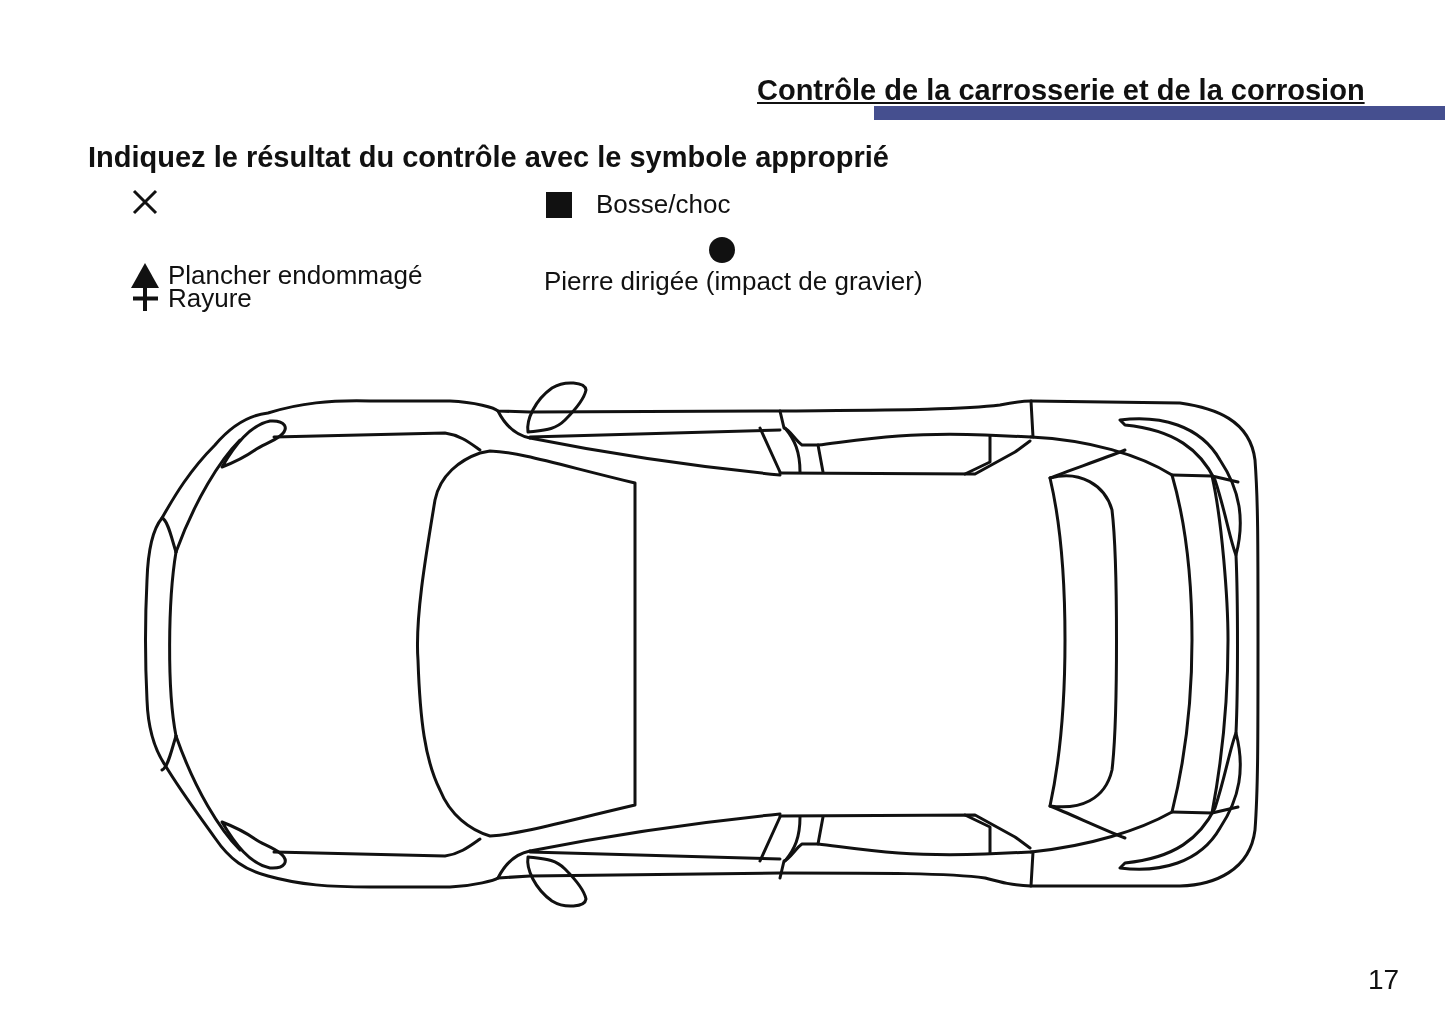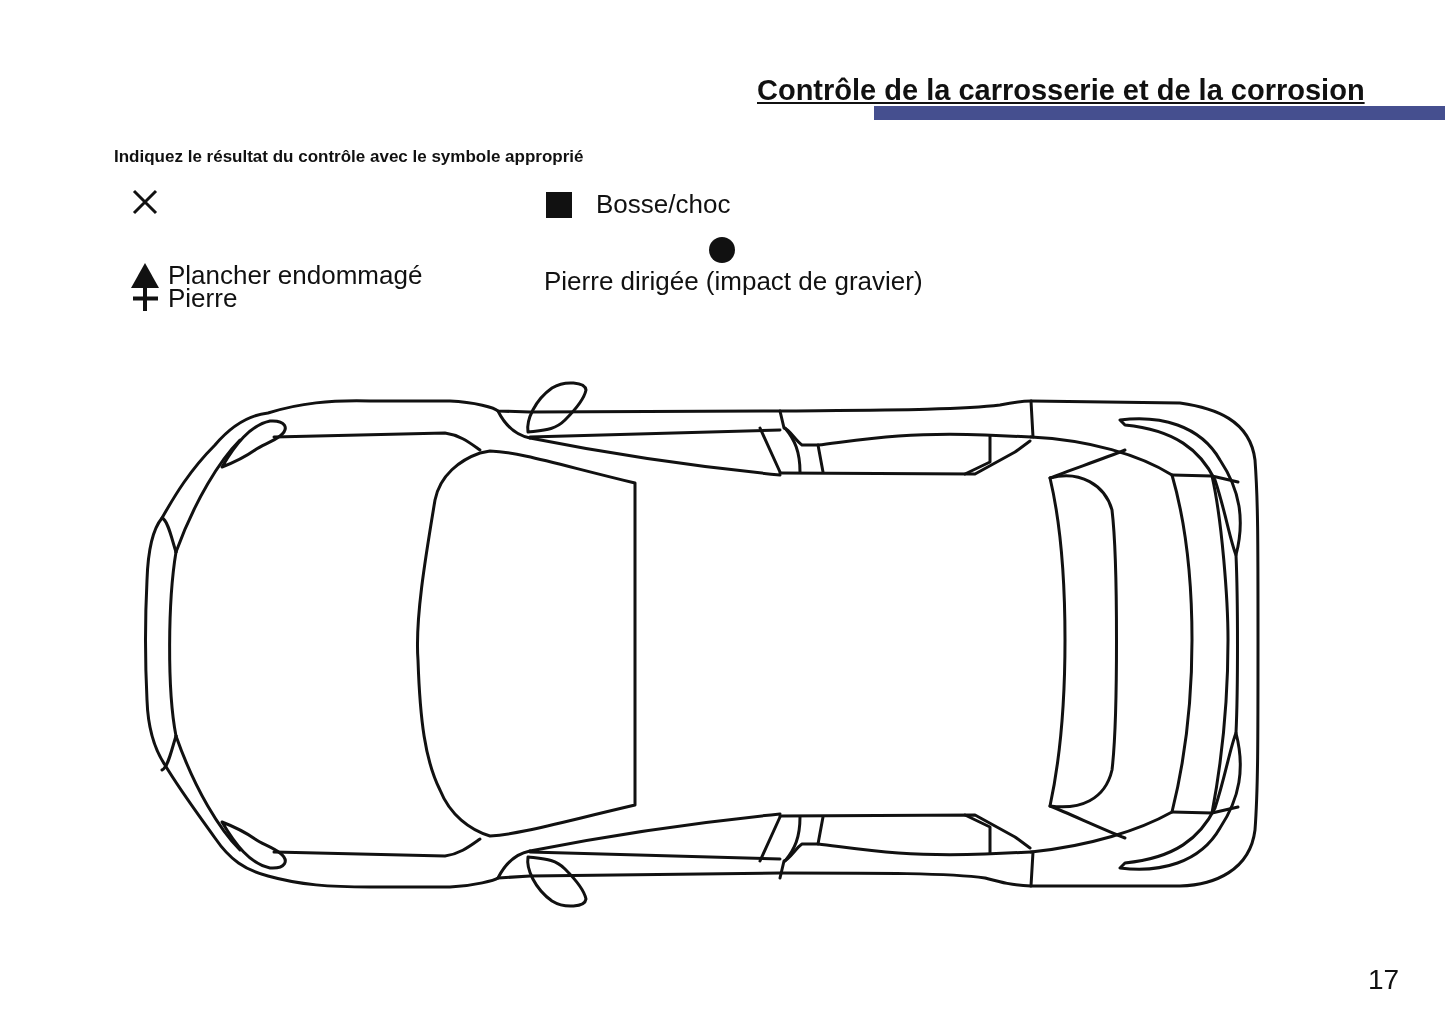--- a/index.html
+++ b/index.html
@@ -12,21 +12,21 @@
       font-size: 29px; font-weight: bold; letter-spacing: 0px; white-space: nowrap;
       line-height: 36px;
       text-decoration: underline;
     }
     .title-bar {
       position: absolute; left: 874px; top: 106px; width: 571px; height: 14px;
       background: #454f8f;
     }
     .instruction {
       position: absolute; left: 88px; top: 142px;
-      font-size: 17px; font-weight: bold; white-space: nowrap; line-height: 30px; margin-left: 26px;
+      font-size: 29px; font-weight: bold; white-space: nowrap; line-height: 30px;
     }
     .legend-item {
       position: absolute; display: flex; align-items: center; white-space: nowrap;
       font-size: 26px; line-height: 34px;
     }
     .legend-item .sym {
       display: inline-flex; align-items: center; justify-content: center;
       width: 30px; height: 30px; margin-right: 8px;
     }
     .legend-item.right .sym { margin-right: 22px; }
@@ -61,21 +61,21 @@
       </svg>
   </span>
   <span>Plancher endommagé</span>
 </div>
 <div class="legend-item" style="left:130px; top:281px;">
   <span class="sym">
     <svg width="30" height="30" viewBox="0 0 30 30">
         <path d="M15 3 L15 28 M3 15.5 L28 15.5" stroke="#111" stroke-width="4" fill="none"></path>
       </svg>
   </span>
-  <span>Pierre</span>
+  <span>Rayure</span>
 </div>
 
 <div class="legend-item right" style="left:544px; top:187px;">
   <span class="sym">
     <svg width="30" height="30" viewBox="0 0 30 30">
         <rect x="2" y="3" width="26" height="26" fill="#111"></rect>
       </svg>
   </span>
   <span>Bosse/choc</span>
 </div>

